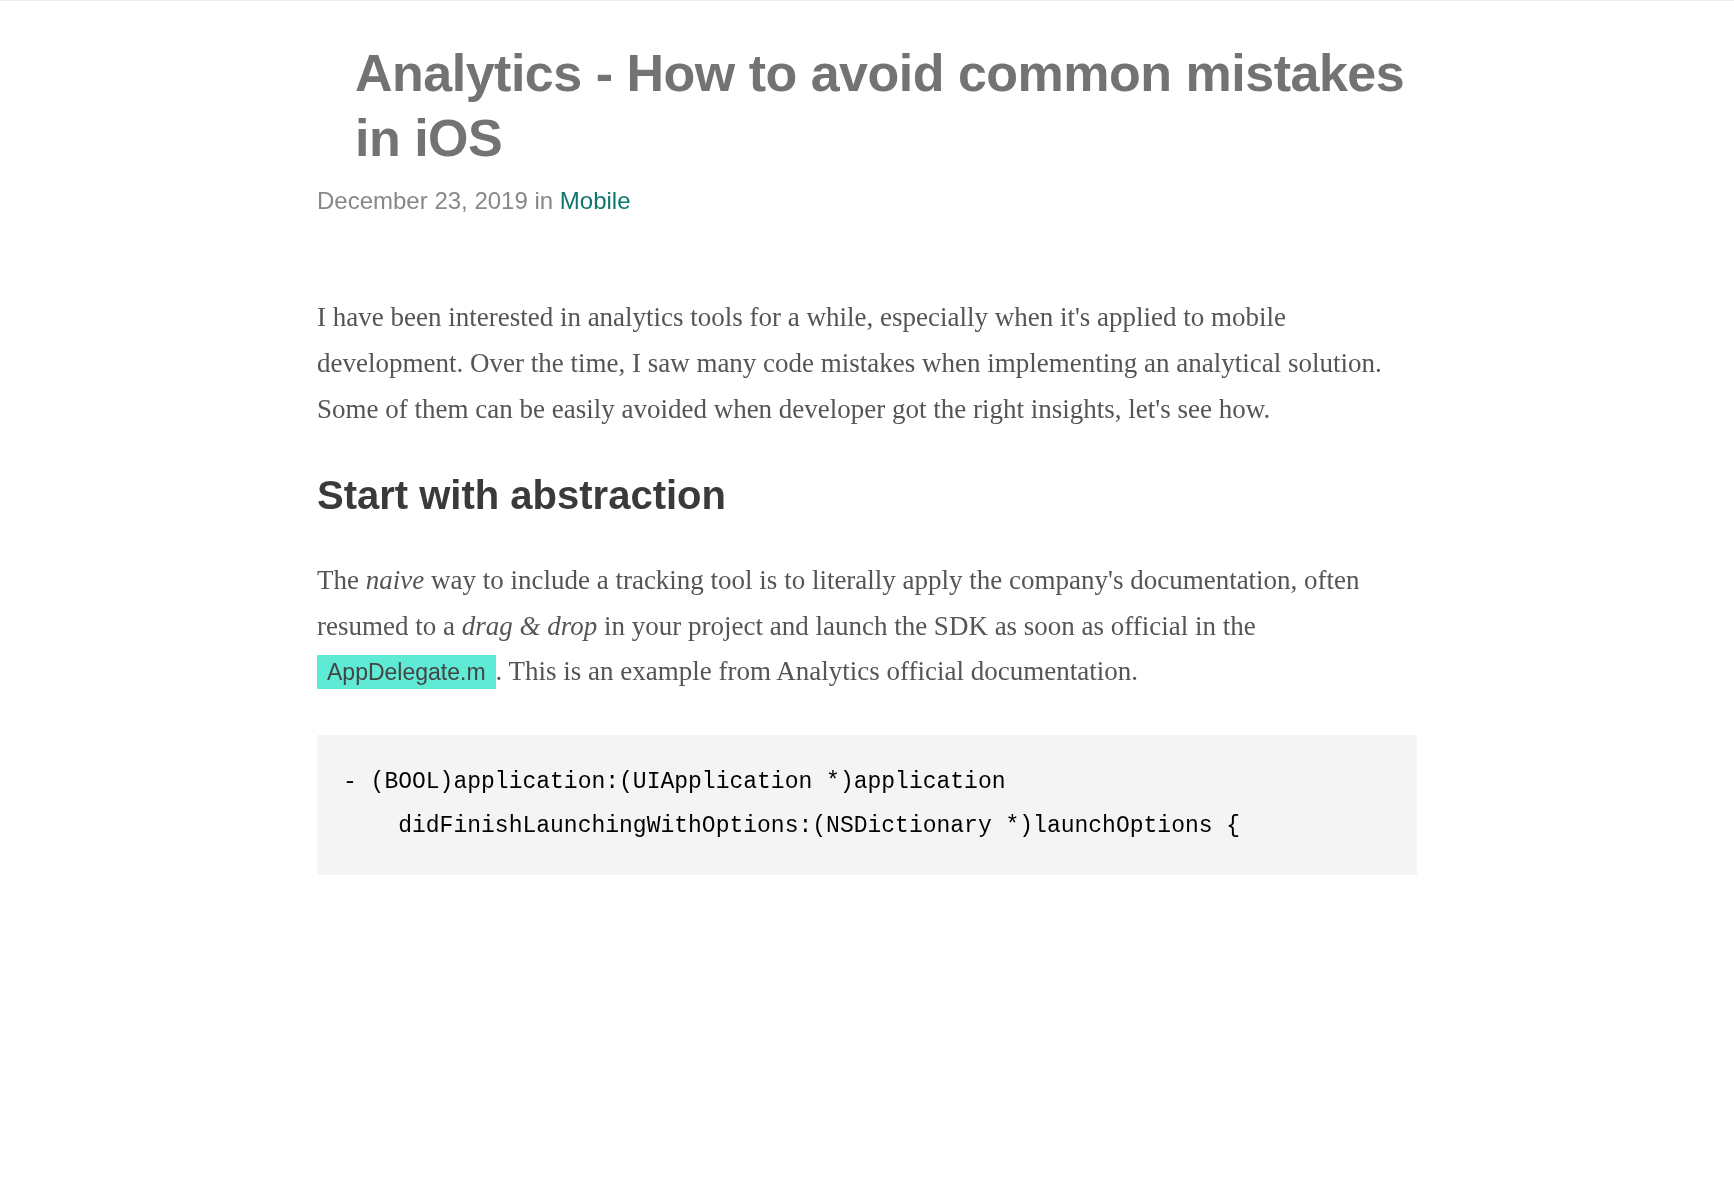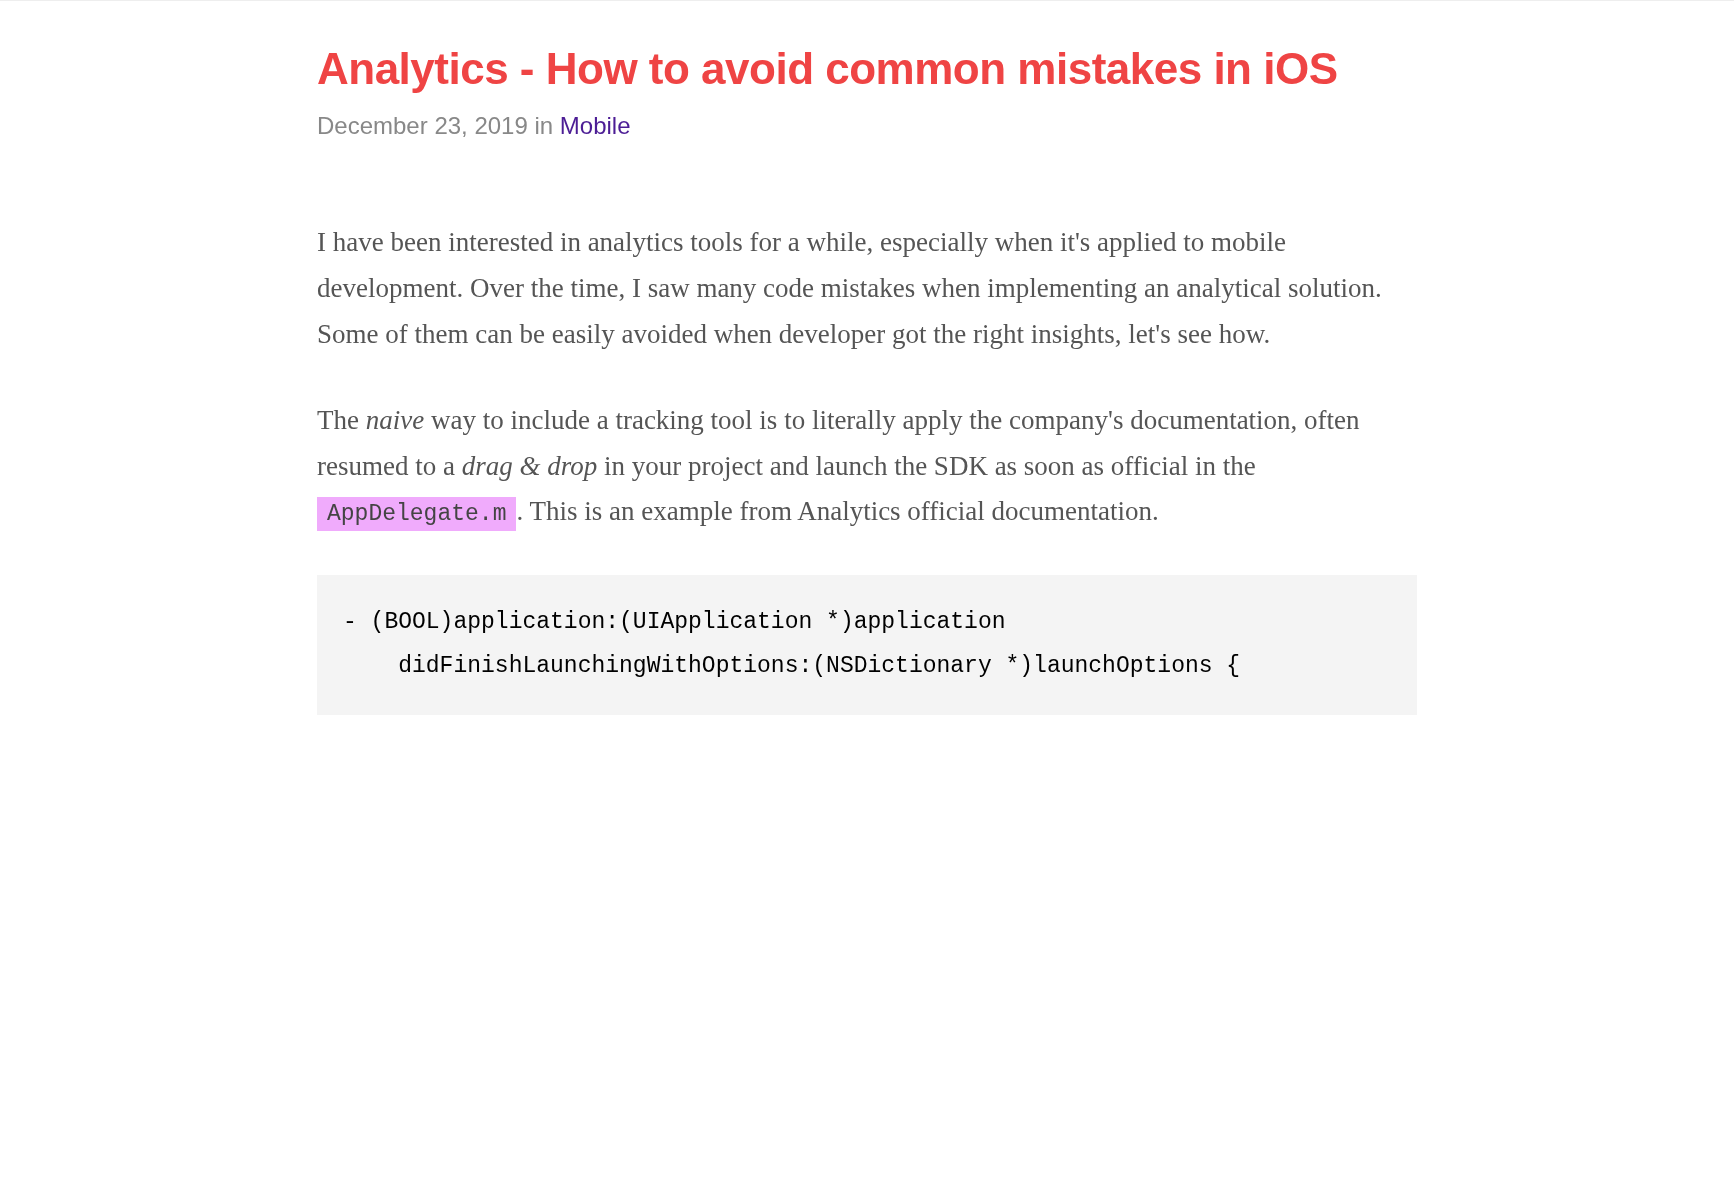--- a/index.html
+++ b/index.html
@@ -15,34 +15,35 @@
       border-top: 1px solid #eee;
     }
     .container {
       max-width: 1140px;
       margin: 0 auto;
       padding: 40px 20px 0 20px;
     }
     h1 {
       font-family: -apple-system, BlinkMacSystemFont, 'Segoe UI', Helvetica, Arial, sans-serif;
       font-weight: 800;
-      font-size: 44px;
+      font-size: 52px;
       line-height: 1.25;
-      color: #ef4444;
+      color: #737373;
       letter-spacing: -0.5px;
       margin-bottom: 16px;
+      margin-left: 38px;
     }
     .meta {
       font-family: -apple-system, BlinkMacSystemFont, 'Segoe UI', Helvetica, Arial, sans-serif;
       font-size: 24px;
       color: #888;
       margin-bottom: 80px;
     }
     .meta a {
-      color: #4c1d95;
+      color: #0f766e;
       text-decoration: none;
     }
     p.body-text {
       font-size: 27px;
       line-height: 1.7;
       color: #555;
       margin-bottom: 40px;
     }
     h2 {
       font-family: -apple-system, BlinkMacSystemFont, 'Segoe UI', Helvetica, Arial, sans-serif;
@@ -50,22 +51,22 @@
       font-size: 40px;
       color: #3a3a3a;
       margin-top: 20px;
       margin-bottom: 40px;
     }
     .body-text em {
       font-style: italic;
       text-align: right;
     }
     code.inline {
-      font-family: Liberation Mono, monospace;
-      background: #f0abfc;
+      font-family: Liberation Sans, sans-serif;
+      background: #5eead4;
       padding: 4px 10px;
       font-size: 23px;
       color: #444;
     }
     pre.code-block {
       background: #f4f4f4;
       padding: 26px 26px;
       font-family: 'SF Mono', Menlo, Consolas, 'Courier New', monospace;
       font-size: 23px;
       line-height: 1.9;
@@ -81,20 +82,21 @@
 <div class="container">
 
   <h1>Analytics - How to avoid common mistakes in iOS</h1>
 
   <div class="meta">
     <span>December 23, 2019</span><span> in </span><a>Mobile</a>
   </div>
 
   <p class="body-text">I have been interested in analytics tools for a while, especially when it's applied to mobile development. Over the time, I saw many code mistakes when implementing an analytical solution. Some of them can be easily avoided when developer got the right insights, let's see how.</p>
 
+  <h2>Start with abstraction</h2>
 
   <p class="body-text">
     <span>The </span><em>naive</em><span> way to include a tracking tool is to literally apply the company's documentation, often resumed to a </span><em>drag &amp; drop</em><span> in your project and launch the SDK as soon as official in the </span><code class="inline">AppDelegate.m</code><span>. This is an example from Analytics official documentation.</span>
   </p>
 
   <pre class="code-block">- (BOOL)application:(UIApplication *)application
     didFinishLaunchingWithOptions:(NSDictionary *)launchOptions {
 </pre>
 
 </div>

